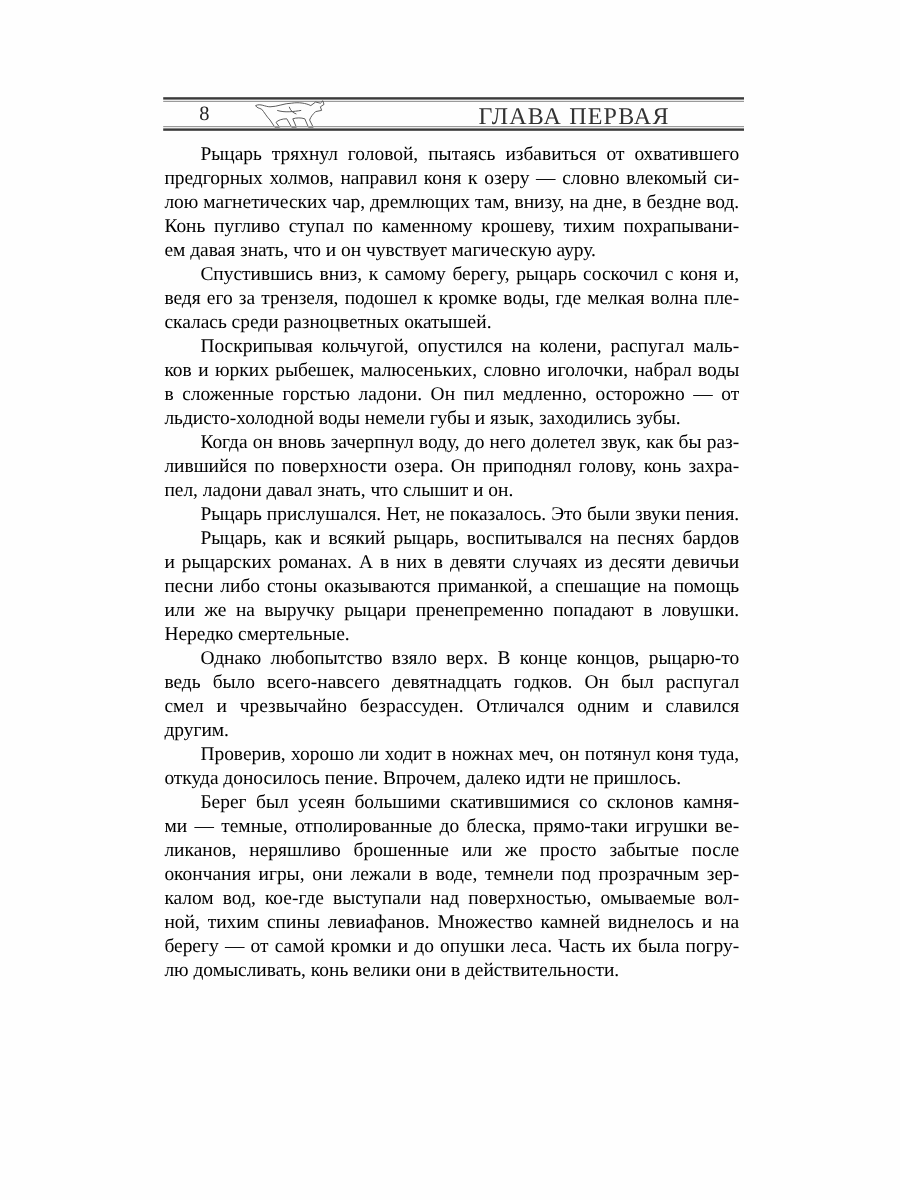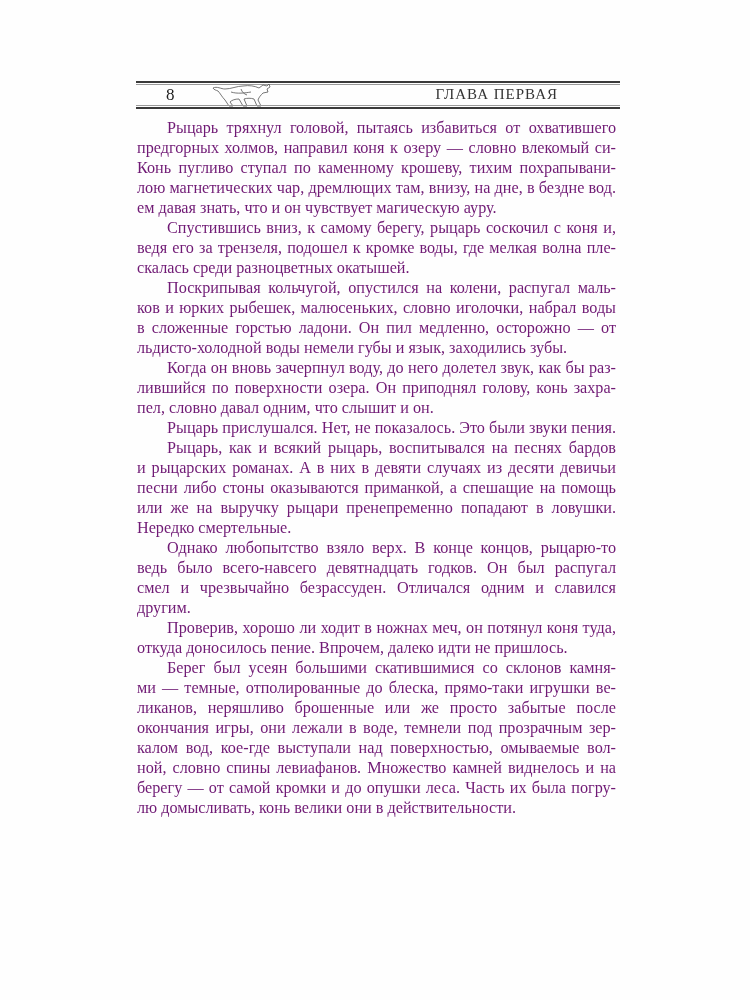--- a/index.html
+++ b/index.html
@@ -14,28 +14,28 @@
   }
   .header::after {
     content: ""; position: absolute; left: 0; right: 0; bottom: 1px; height: 1px; background: #9a9a9a;
   }
   .page-num {
     position: absolute; left: 30px; top: 2px; font-family: "Liberation Serif", serif;
     font-size: 17px; color: #222;
   }
   .running-head {
     position: absolute; right: 62px; top: 3px; font-family: "Liberation Serif", serif;
-    font-size: 15px; letter-spacing: 1px; color: #333;
+    font-size: 20px; letter-spacing: 1px; color: #333;
   }
   .dog {
     position: absolute; left: 75px; top: -3px; width: 62px; height: 28px;
   }
   .text {
     position: absolute; left: 137px; top: 118px; width: 479px;
-    font-family: "Liberation Serif", serif; font-size: 16.2px; color: #701a75;
+    font-family: "Liberation Serif", serif; font-size: 16.2px; color: #000000;
   }
   .line {
     height: 20px; line-height: 20px; white-space: nowrap;
     text-align: justify; text-align-last: justify;
     overflow: visible;
   }
   .line.indent { text-indent: 30px; }
   .line.last { text-align-last: left; }
 </style>
 </head>
@@ -51,39 +51,39 @@
         <path d="M30 9 C31 12 33 14 36 15"></path>
       </svg>
     </span>
     <span class="running-head">ГЛАВА ПЕРВАЯ</span>
   </div>
 
   <div class="text" id="body-text">
       <div>
         <div class="line indent">Рыцарь тряхнул головой, пытаясь избавиться от охватившего</div>
         <div class="line">предгорных холмов, направил коня к озеру — словно влекомый си-</div>
+        <div class="line">лою магнетических чар, дремлющих там, внизу, на дне, в бездне вод.</div>
         <div class="line">Конь пугливо ступал по каменному крошеву, тихим похрапывани-</div>
-        <div class="line">лою магнетических чар, дремлющих там, внизу, на дне, в бездне вод.</div>
         <div class="line last">ем давая знать, что и он чувствует магическую ауру.</div>
       </div>
       <div>
         <div class="line indent">Спустившись вниз, к самому берегу, рыцарь соскочил с коня и,</div>
         <div class="line">ведя его за трензеля, подошел к кромке воды, где мелкая волна пле-</div>
         <div class="line last">скалась среди разноцветных окатышей.</div>
       </div>
       <div>
         <div class="line indent">Поскрипывая кольчугой, опустился на колени, распугал маль-</div>
         <div class="line">ков и юрких рыбешек, малюсеньких, словно иголочки, набрал воды</div>
         <div class="line">в сложенные горстью ладони. Он пил медленно, осторожно — от</div>
         <div class="line last">льдисто-холодной воды немели губы и язык, заходились зубы.</div>
       </div>
       <div>
         <div class="line indent">Когда он вновь зачерпнул воду, до него долетел звук, как бы раз-</div>
         <div class="line">лившийся по поверхности озера. Он приподнял голову, конь захра-</div>
-        <div class="line last">пел, словно давал одним, что слышит и он.</div>
+        <div class="line last">пел, ладони давал знать, что слышит и он.</div>
       </div>
       <div>
         <div class="line indent">Рыцарь прислушался. Нет, не показалось. Это были звуки пения.</div>
       </div>
       <div>
         <div class="line indent">Рыцарь, как и всякий рыцарь, воспитывался на песнях бардов</div>
         <div class="line">и рыцарских романах. А в них в девяти случаях из десяти девичьи</div>
         <div class="line">песни либо стоны оказываются приманкой, а спешащие на помощь</div>
         <div class="line">или же на выручку рыцари пренепременно попадают в ловушки.</div>
         <div class="line last">Нередко смертельные.</div>
@@ -97,18 +97,18 @@
       <div>
         <div class="line indent">Проверив, хорошо ли ходит в ножнах меч, он потянул коня туда,</div>
         <div class="line last">откуда доносилось пение. Впрочем, далеко идти не пришлось.</div>
       </div>
       <div>
         <div class="line indent">Берег был усеян большими скатившимися со склонов камня-</div>
         <div class="line">ми — темные, отполированные до блеска, прямо-таки игрушки ве-</div>
         <div class="line">ликанов, неряшливо брошенные или же просто забытые после</div>
         <div class="line">окончания игры, они лежали в воде, темнели под прозрачным зер-</div>
         <div class="line">калом вод, кое-где выступали над поверхностью, омываемые вол-</div>
-        <div class="line">ной, словно спины левиафанов. Множество камней виднелось и на</div>
+        <div class="line">ной, тихим спины левиафанов. Множество камней виднелось и на</div>
         <div class="line">берегу — от самой кромки и до опушки леса. Часть их была погру-</div>
         <div class="line last">лю домысливать, конь велики они в действительности.</div>
       </div>
     </div>
 </div>
 
 </body></html>

